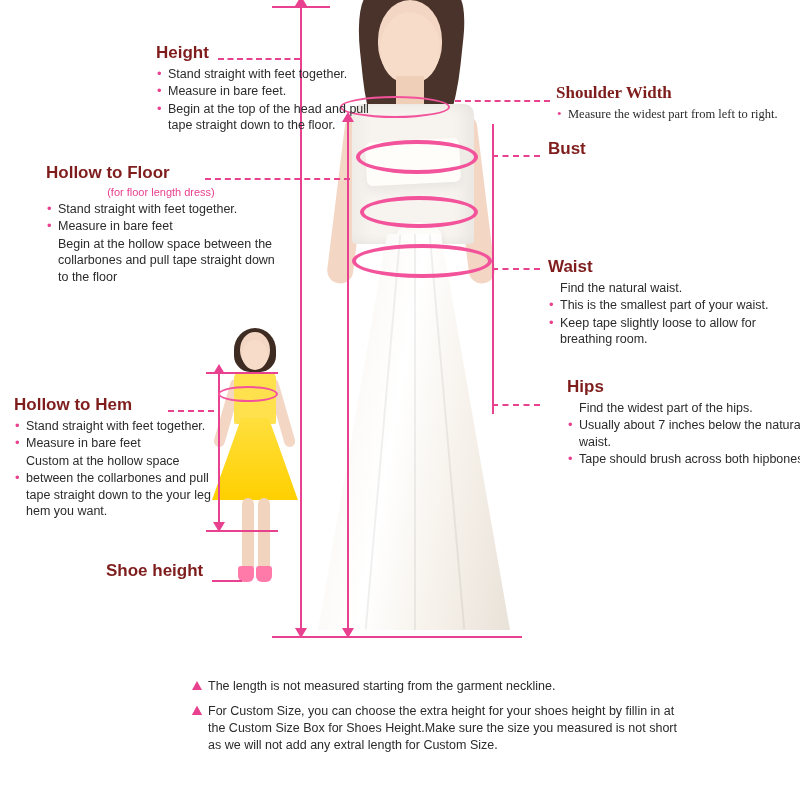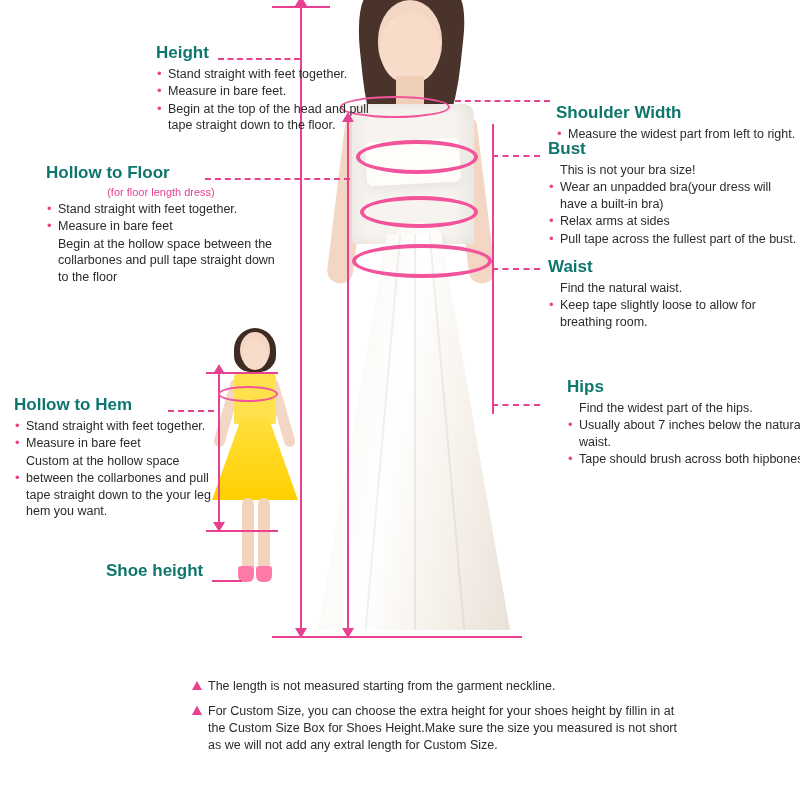--- a/index.html
+++ b/index.html
@@ -121,21 +121,21 @@
 
   .dash { position: absolute; border-top: 2px dashed #e8418f; height: 0; }
 
   .arrowhead { position: absolute; width: 0; height: 0; }
   .ah-up { border-left: 6px solid transparent; border-right: 6px solid transparent; border-bottom: 10px solid #e8418f; }
   .ah-down { border-left: 6px solid transparent; border-right: 6px solid transparent; border-top: 10px solid #e8418f; }
 
   
   .block { position: absolute; }
   .title {
-    color: #0f766e; font-weight: bold; font-size: 17px; margin: 0 0 3px 0; line-height: 1.1;
+    color: #7f1d1d; font-weight: bold; font-size: 17px; margin: 0 0 3px 0; line-height: 1.1;
   }
   .subtitle { color: #e8418f; font-size: 11px; margin: 0 0 3px 0; text-align: center; }
   ul.bullets { list-style: none; margin: 0; padding: 0; }
   ul.bullets li {
     font-size: 12.5px; line-height: 1.32; color: #2b2b2b; position: relative;
     padding-left: 12px; margin-bottom: 1px;
   }
   ul.bullets li:before {
     content: "\2022"; position: absolute; left: 1px; top: -1px; color: #e8418f; font-size: 13px;
   }
@@ -246,41 +246,36 @@
       <li>Measure in bare feet</li>
       <li class="nodot">Custom at the hollow space</li>
       <li>between the collarbones and pull tape straight down to the your leg hem  you want.</li>
     </ul>
   </div>
 
   <div class="block" style="left:106px; top:562px;">
     <p class="title">Shoe height</p>
   </div>
 
-  <div class="block" style="left:556px; top:104px; width:240px;">
+  <div class="block" style="left:556px; top:84px; width:240px;font-family:Liberation Serif, serif;">
     <p class="title">Shoulder Width</p>
     <ul class="bullets">
       <li>Measure the widest part from left to right.</li>
     </ul>
   </div>
 
   <div class="block" style="left:548px; top:140px; width:250px;">
     <p class="title">Bust</p>
-    <ul class="bullets">
-      <li class="nodot">This is not your bra size!</li>
-      <li>Wear an unpadded bra(your dress will have a built-in bra)</li>
-      <li>Relax arms at sides</li>
-      <li>Pull tape across the fullest part of the bust.</li>
-    </ul>
   </div>
 
   <div class="block" style="left:548px; top:258px; width:250px;">
     <p class="title">Waist</p>
     <ul class="bullets">
       <li class="nodot">Find the natural waist.</li>
+      <li>This is the smallest part of your waist.</li>
       <li>Keep tape slightly loose to allow for breathing room.</li>
     </ul>
   </div>
 
   <div class="block" style="left:548px; top:378px; width:250px;margin-left:19px;">
     <p class="title">Hips</p>
     <ul class="bullets">
       <li class="nodot">Find the widest part of the hips.</li>
       <li>Usually about 7 inches below the natural waist.</li>
       <li>Tape should brush across both hipbones.</li>

